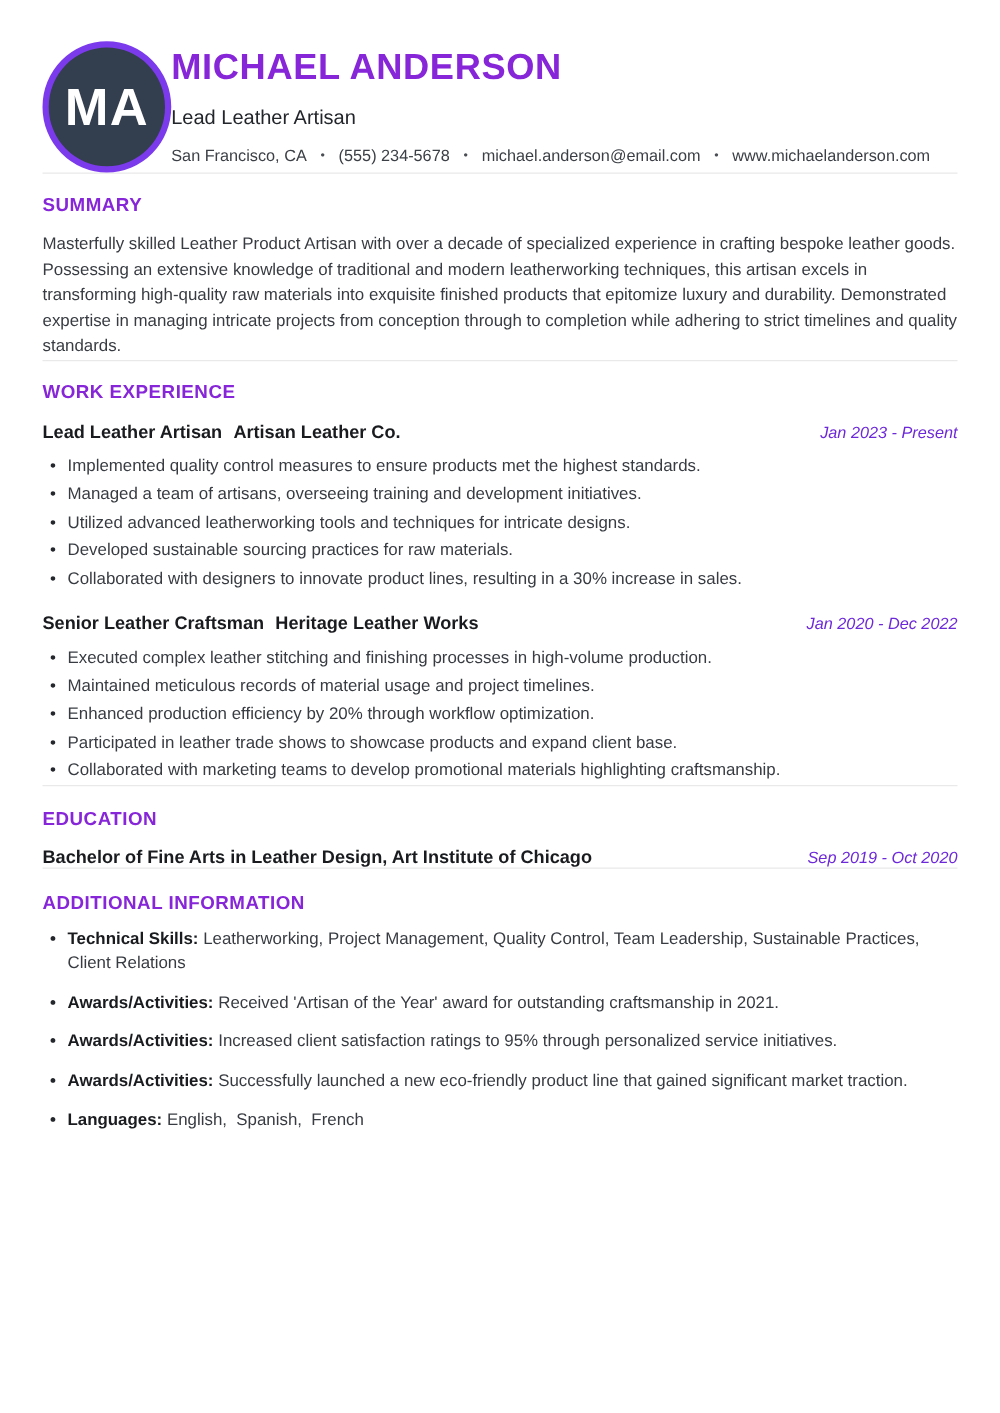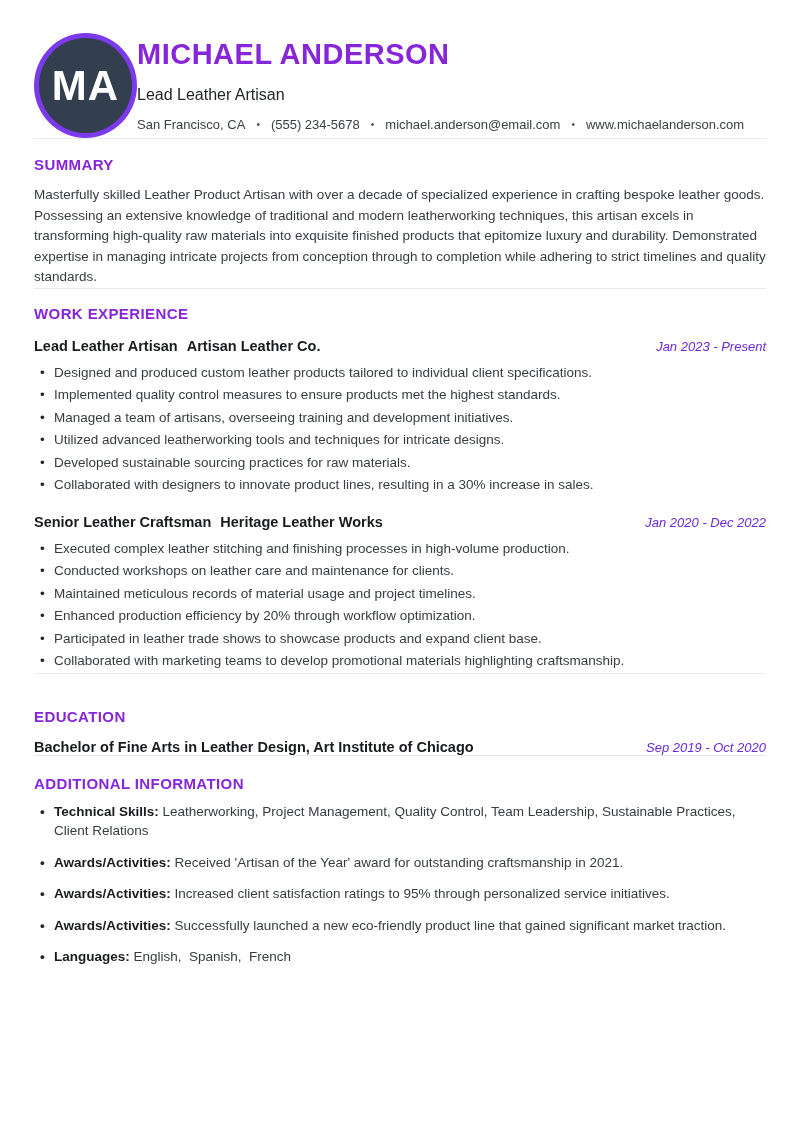--- a/index.html
+++ b/index.html
@@ -93,21 +93,21 @@
     color: #383c42;
   }
   ul.bullets li::before {
     content: "\2022";
     position: absolute; left: 6px;
     color: #24272b;
   }
   .job-2 { margin-top: 16px; }
 
   .rule-3 { margin-top: 20px; }
-  .education-section { padding-top: 18px; margin-top: 16px; }
+  .education-section { padding-top: 18px; }
   .edu-header { margin-top: 14px; }
   .rule-4 { margin-top: 20px; }
 
   .additional-section { padding-top: 19px; }
   ul.info-list { list-style: none; margin-top: 10px; }
   ul.info-list li {
     position: relative;
     padding-left: 20px;
     font-size: 13.5px;
     line-height: 19.5px;
@@ -160,39 +160,37 @@
     <div class="section-heading">WORK EXPERIENCE</div>
 
     <div class="job job-1">
       <div class="job-header">
         <div>
           <span class="job-title">Lead Leather Artisan</span><span class="job-company">Artisan Leather Co.</span>
         </div>
         <span class="job-dates">Jan 2023 - Present</span>
       </div>
       <ul class="bullets">
-        <li>Designed and produced custom leather products tailored to individual client specifications.</li>
         <li>Implemented quality control measures to ensure products met the highest standards.</li>
         <li>Managed a team of artisans, overseeing training and development initiatives.</li>
         <li>Utilized advanced leatherworking tools and techniques for intricate designs.</li>
         <li>Developed sustainable sourcing practices for raw materials.</li>
         <li>Collaborated with designers to innovate product lines, resulting in a 30% increase in sales.</li>
       </ul>
     </div>
 
     <div class="job job-2">
       <div class="job-header">
         <div>
           <span class="job-title">Senior Leather Craftsman</span><span class="job-company">Heritage Leather Works</span>
         </div>
         <span class="job-dates">Jan 2020 - Dec 2022</span>
       </div>
       <ul class="bullets">
         <li>Executed complex leather stitching and finishing processes in high-volume production.</li>
-        <li>Conducted workshops on leather care and maintenance for clients.</li>
         <li>Maintained meticulous records of material usage and project timelines.</li>
         <li>Enhanced production efficiency by 20% through workflow optimization.</li>
         <li>Participated in leather trade shows to showcase products and expand client base.</li>
         <li>Collaborated with marketing teams to develop promotional materials highlighting craftsmanship.</li>
       </ul>
     </div>
   </div>
 
   <hr class="rule rule-3">
 

